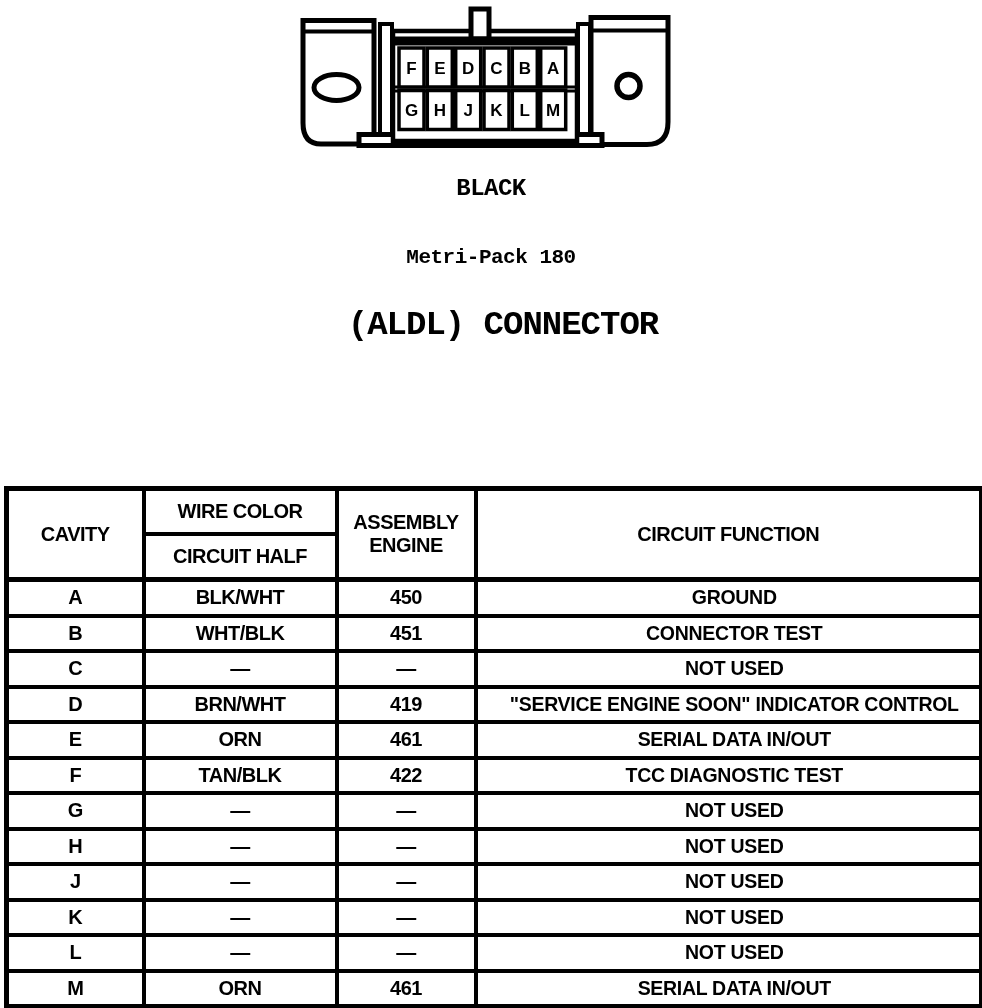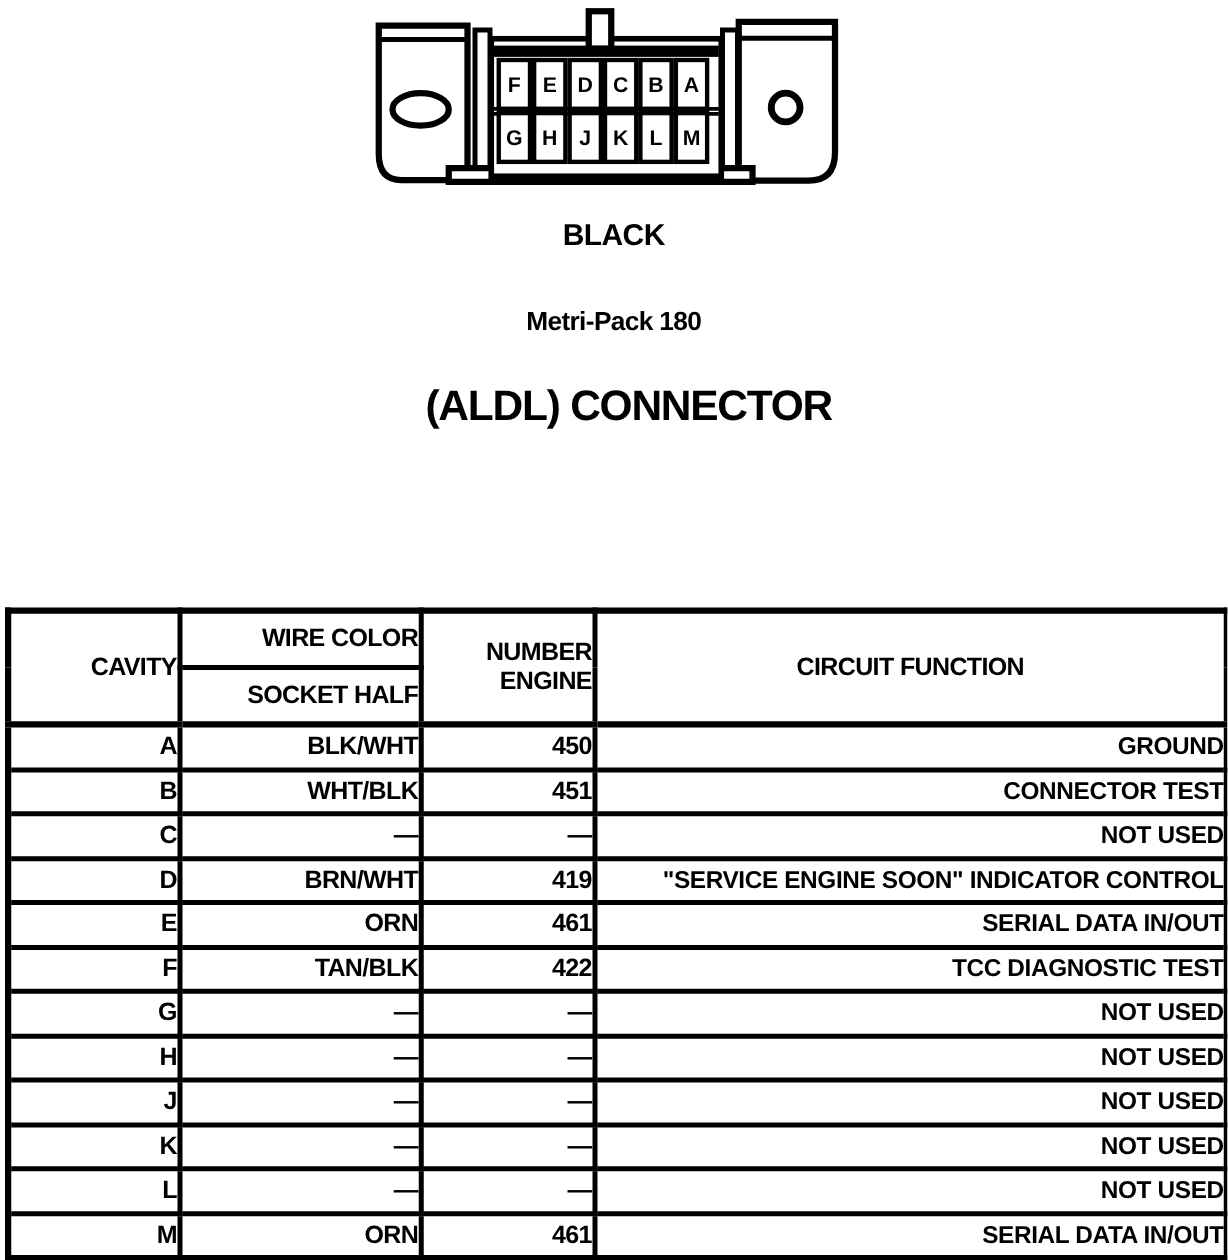--- a/index.html
+++ b/index.html
@@ -13,34 +13,34 @@
     overflow:hidden;
   }
   
   #connector-svg{position:absolute;left:290px;top:4px;width:390px;height:146px;}
   #connector-svg .ln{fill:#fff;stroke:#000;}
   #connector-svg text{
     font-family:"Liberation Sans",sans-serif;
     font-weight:bold;font-size:17px;fill:#000;text-anchor:middle;
   }
   
-  .cap{position:absolute;left:0;width:100%;text-align:center;line-height:1;}
+  .cap{position:absolute;left:0;width:100%;text-align:center;line-height:1;font-family:Liberation Mono, monospace;}
   #black-label{top:177px;font-size:24px;letter-spacing:-0.5px;}
   #metri-line{top:247px;font-size:21px;letter-spacing:-0.5px;}
   #title-main{top:276px;font-size:25px;letter-spacing:-1px;}
   #title-sub{top:308px;font-size:34px;letter-spacing:-1px;padding-left:12px;}
   
   #circuit-table{
     position:absolute;left:4px;top:486px;width:975px;
     border-collapse:collapse;table-layout:fixed;
     font-size:20px;letter-spacing:-0.5px;
   }
   #circuit-table th,#circuit-table td{
     border:4px solid #000;
-    text-align:right;vertical-align:middle;
+    text-align:center;vertical-align:middle;
     padding:0;overflow:hidden;white-space:nowrap;
   }
   #circuit-table{border:5px solid #000;}
   #circuit-table thead th{font-size:20px;}
   .h-wire,.h-socket{height:41px;}
   .h-cavity,.h-num,.h-func,.h-socket{border-bottom-width:5px !important;}
   .h-num div{line-height:1.15;}
   #circuit-table tbody td{height:31.5px;}
   .c-func,.h-func{text-align:left;padding-left:12px !important;}
   .h-func{text-align:center !important;padding-left:0 !important;}
@@ -111,27 +111,27 @@
       <col style="width:137px">
         <col style="width:193px">
       <col style="width:139px">
         <col style="width:506px">
     </colgroup>
     <thead>
       <tr>
         <th rowspan="2" class="h-cavity">CAVITY</th>
         <th class="h-wire">WIRE COLOR</th>
         <th rowspan="2" class="h-num">
-          <div>NUMBER</div>
+          <div>ASSEMBLY</div>
           <div>ENGINE</div>
         </th>
         <th rowspan="2" class="h-func">CIRCUIT FUNCTION</th>
       </tr>
       <tr>
-        <th class="h-socket">SOCKET HALF</th>
+        <th class="h-socket">CIRCUIT HALF</th>
       </tr>
     </thead>
     <tbody>
 
         <tr>
           <td class="c-cavity">A</td>
           <td class="c-wire">BLK/WHT</td>
           <td class="c-num">450</td>
           <td class="c-func">GROUND</td>
         </tr>

